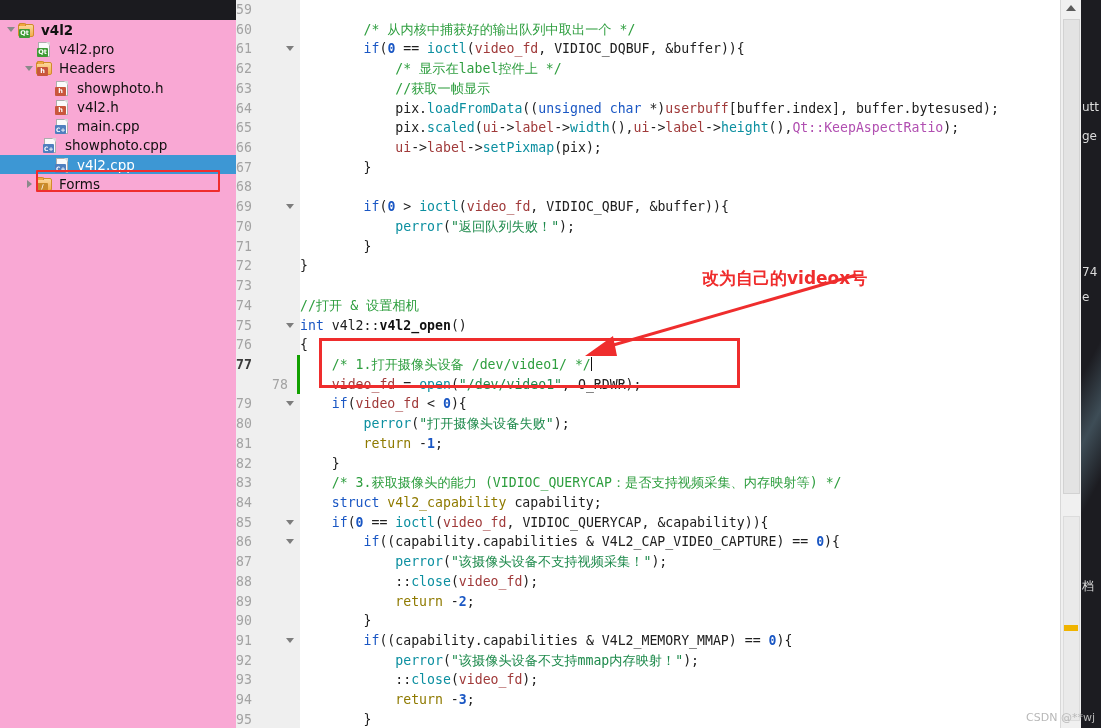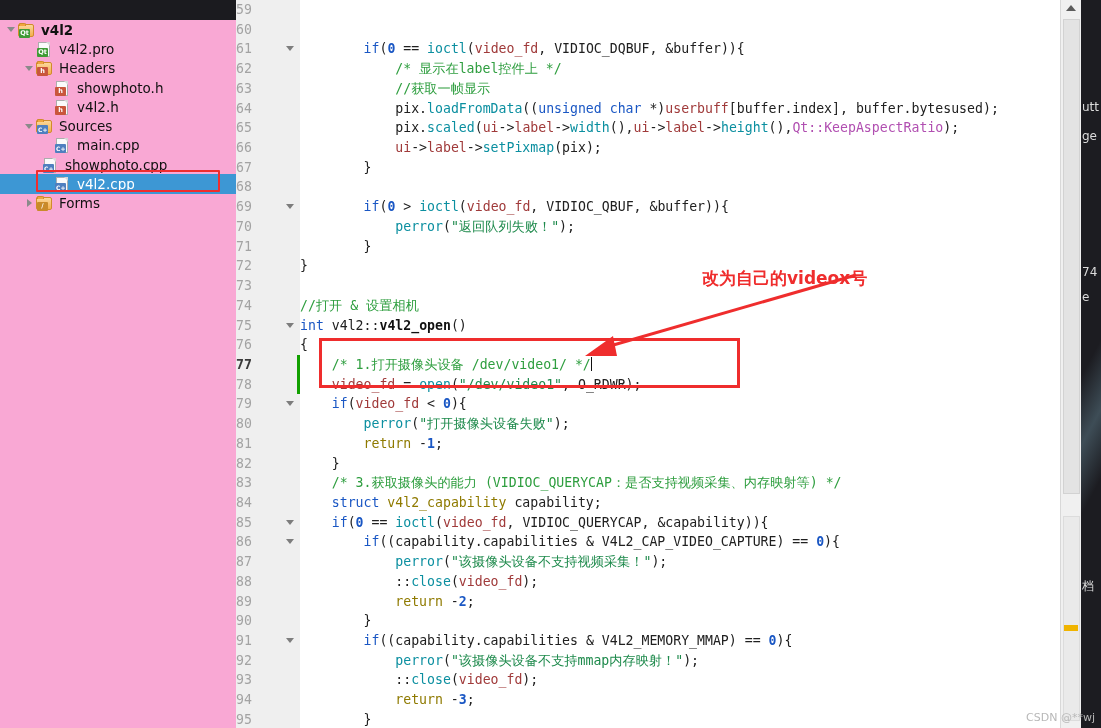--- a/index.html
+++ b/index.html
@@ -203,30 +203,20 @@
           <span class="tlabel">showphoto.h</span>
         </div>
         <div class="tree-row" style="padding-left: 40px;">
           <span class="twisty"></span>
           <span class="ticon">
             <span class="ico-page"></span>
             <span class="badge h">h</span>
           </span>
           <span class="tlabel">v4l2.h</span>
         </div>
-        <div class="tree-row" style="padding-left: 22px;">
-          <span class="twisty open">
-            <i></i>
-          </span>
-          <span class="ticon">
-            <span class="ico-folder"></span>
-            <span class="badge cpp">C+</span>
-          </span>
-          <span class="tlabel">Sources</span>
-        </div>
         <div class="tree-row" style="padding-left: 40px;">
           <span class="twisty"></span>
           <span class="ticon">
             <span class="ico-page"></span>
             <span class="badge cpp">C+</span>
           </span>
           <span class="tlabel">main.cpp</span>
         </div>
         <div class="tree-row" style="padding-left: 28px;">
           <span class="twisty"></span>
@@ -257,21 +247,21 @@
       </div>
     <div class="sel-rect" style="left:36px;top:150px;width:184px;height:22px;"></div>
   </div>
 
   <div class="editor">
     <div class="gutter"></div>
     <div id="code-host">
         <div class="ln" style="top: 0px; position: absolute;">59</div>
         <div class="line code-row" style="top: 0px;"></div>
         <div class="ln" style="top: 19.72px; position: absolute;">60</div>
-        <div class="line code-row" style="top: 19.72px;"><span class="c-plain">        </span></div>
+        <div class="line code-row" style="top: 19.72px;"><span class="c-plain">        </span><span class="c-cmt">/* 从内核中捕获好的输出队列中取出一个 */</span></div>
         <div class="ln" style="top: 39.44px; position: absolute;">61</div>
         <div class="fold" style="top: 46.44px;"></div>
         <div class="line code-row" style="top: 39.44px;"><span class="c-plain">        </span><span class="c-kw">if</span><span class="c-plain">(</span><span class="c-num">0</span><span class="c-plain"> == </span><span class="c-fn">ioctl</span><span class="c-plain">(</span><span class="c-var">video_fd</span><span class="c-plain">, </span><span class="c-plain">VIDIOC_DQBUF</span><span class="c-plain">, &amp;</span><span class="c-plain">buffer</span><span class="c-plain">)){</span></div>
         <div class="ln" style="top: 59.16px; position: absolute;">62</div>
         <div class="line code-row" style="top: 59.16px;"><span class="c-plain">            </span><span class="c-cmt">/* 显示在label控件上 */</span></div>
         <div class="ln" style="top: 78.88px; position: absolute;">63</div>
         <div class="line code-row" style="top: 78.88px;"><span class="c-plain">            </span><span class="c-cmt">//获取一帧显示</span></div>
         <div class="ln" style="top: 98.6px; position: absolute;">64</div>
         <div class="line code-row" style="top: 98.6px;"><span class="c-plain">            </span><span class="c-plain">pix</span><span class="c-plain">.</span><span class="c-fn">loadFromData</span><span class="c-plain">((</span><span class="c-kw">unsigned char </span><span class="c-plain">*)</span><span class="c-var">userbuff</span><span class="c-plain">[</span><span class="c-plain">buffer</span><span class="c-plain">.</span><span class="c-plain">index</span><span class="c-plain">], </span><span class="c-plain">buffer</span><span class="c-plain">.</span><span class="c-plain">bytesused</span><span class="c-plain">);</span></div>
         <div class="ln" style="top: 118.32px; position: absolute;">65</div>
@@ -295,21 +285,21 @@
         <div class="line code-row" style="top: 276.08px;"></div>
         <div class="ln" style="top: 295.8px; position: absolute;">74</div>
         <div class="line code-row" style="top: 295.8px;"><span class="c-cmt">//打开 &amp; 设置相机</span></div>
         <div class="ln" style="top: 315.52px; position: absolute;">75</div>
         <div class="fold" style="top: 322.52px;"></div>
         <div class="line code-row" style="top: 315.52px;"><span class="c-kw">int</span><span class="c-plain"> </span><span class="c-plain">v4l2</span><span class="c-plain">::</span><span class="c-decl">v4l2_open</span><span class="c-plain">()</span></div>
         <div class="ln" style="top: 335.24px; position: absolute;">76</div>
         <div class="line code-row" style="top: 335.24px;"><span class="c-plain">{</span></div>
         <div class="ln cur" style="top: 354.96px; position: absolute;">77</div>
         <div class="line code-row" style="top: 354.96px;"><span class="c-plain">    </span><span class="c-cmt">/* 1.打开摄像头设备 /dev/video1/ */</span><span class="caret"></span></div>
-        <div class="ln" style="top: 374.68px; position: absolute;">78</div>
+        <div class="ln" style="top: 374.68px; position: absolute; padding-left: 36px;">78</div>
         <div class="line code-row" style="top: 374.68px;"><span class="c-plain">    </span><span class="c-var">video_fd</span><span class="c-plain"> = </span><span class="c-fn">open</span><span class="c-plain">(</span><span class="c-str">"/dev/video1"</span><span class="c-plain">, </span><span class="c-plain">O_RDWR</span><span class="c-plain">);</span></div>
         <div class="ln" style="top: 394.4px; position: absolute;">79</div>
         <div class="fold" style="top: 401.4px;"></div>
         <div class="line code-row" style="top: 394.4px;"><span class="c-plain">    </span><span class="c-kw">if</span><span class="c-plain">(</span><span class="c-var">video_fd</span><span class="c-plain"> &lt; </span><span class="c-num">0</span><span class="c-plain">){</span></div>
         <div class="ln" style="top: 414.12px; position: absolute;">80</div>
         <div class="line code-row" style="top: 414.12px;"><span class="c-plain">        </span><span class="c-fn">perror</span><span class="c-plain">(</span><span class="c-str">"打开摄像头设备失败"</span><span class="c-plain">);</span></div>
         <div class="ln" style="top: 433.84px; position: absolute;">81</div>
         <div class="line code-row" style="top: 433.84px;"><span class="c-plain">        </span><span class="c-type">return</span><span class="c-plain"> -</span><span class="c-num">1</span><span class="c-plain">;</span></div>
         <div class="ln" style="top: 453.56px; position: absolute;">82</div>
         <div class="line code-row" style="top: 453.56px;"><span class="c-plain">    }</span></div>

